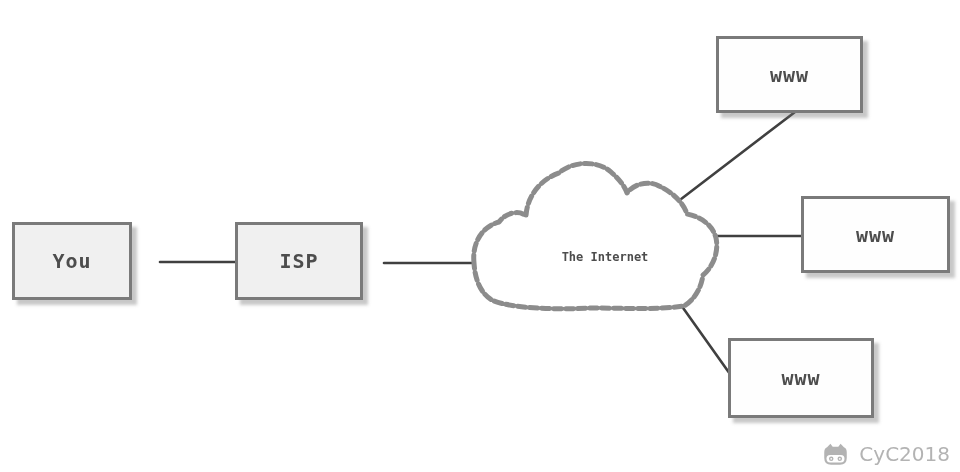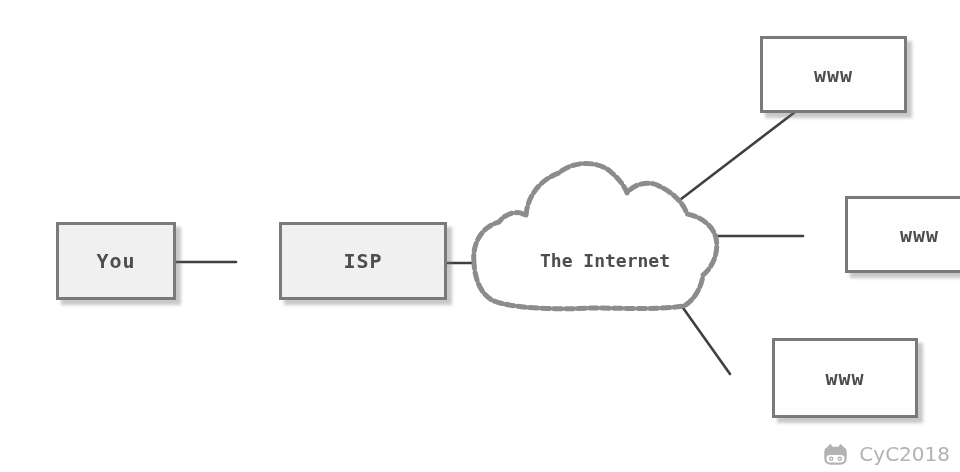--- a/index.html
+++ b/index.html
@@ -34,38 +34,37 @@
     stroke-linejoin: round;
   }
   .node {
     position: absolute;
     box-sizing: border-box;
     border: 3px solid var(--node-border, #7a7a7a);
     box-shadow: 5px 5px 3px rgba(110, 110, 110, 0.38);
     display: flex;
     align-items: center;
     justify-content: center;
-    margin-left: 44px;
   }
   .node.shaded { background: var(--node-fill-shaded, #f0f0f0); }
   .node.plain  { background: var(--node-fill-plain, #fefefe); }
   .node-label {
     color: var(--label, #4d4d4d);
     font-size: 20px;
     font-weight: bold;
     letter-spacing: 1px;
   }
   .cloud-label {
     position: absolute;
     left: 505px;
     top: 250px;
     width: 200px;
     text-align: center;
     color: var(--label, #4d4d4d);
-    font-size: 18px;
+    font-size: 12px;
     font-weight: bold;
   }
   .watermark {
     position: absolute;
     right: 10px;
     bottom: 6px;
     display: flex;
     align-items: center;
     gap: 10px;
     color: var(--watermark, #b3b3b3);
@@ -100,21 +99,21 @@
          C 701 289 694 300 684 306
          C 655 310 620 308 592 308
          C 552 310 512 308 494 301
          C 481 295 475 280 474 263 Z"></path>
   </svg>
 
   <div class="node shaded" style="left:12px; top:222px; width:120px; height:78px">
     <span class="node-label">You</span>
   </div>
 
-  <div class="node shaded" style="left:235px; top:222px; width:168px; height:78px">
+  <div class="node shaded" style="left:235px; top:222px; width:128px; height:78px">
     <span class="node-label">ISP</span>
   </div>
 
   <div class="node plain" style="left:716px; top:36px; width:147px; height:77px">
     <span class="node-label">www</span>
   </div>
 
   <div class="node plain" style="left:801px; top:196px; width:149px; height:77px">
     <span class="node-label">www</span>
   </div>

